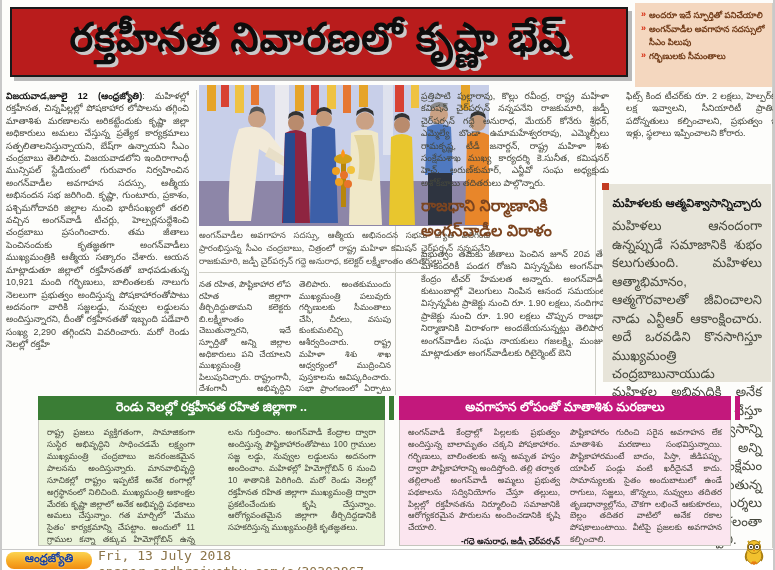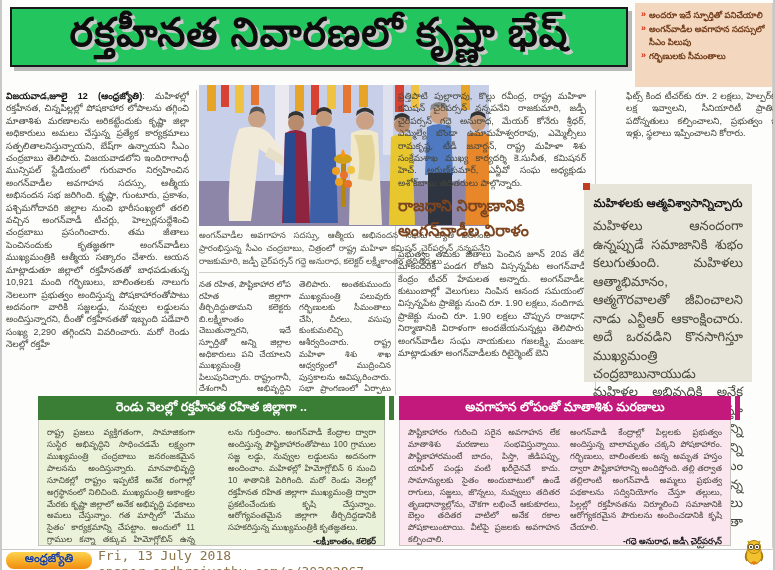--- a/index.html
+++ b/index.html
@@ -1,22 +1,22 @@
 <!DOCTYPE html>
 <html><head>
 <meta charset="utf-8">
 <style>
   * { margin:0; padding:0; box-sizing:border-box; }
   html,body { width:775px; height:570px; background:#fff; font-family:"Liberation Sans", sans-serif; }
   #page { position:relative; width:775px; height:570px; background:#fdfdfb; overflow:hidden;
           border-left:2px solid #c9c9c9; border-right:2px solid #c9c9c9; }
 
   
-  .headline-box { position:absolute; left:8px; top:7px; width:618px; height:60px;
-    border:2px solid #1a1a1a; box-shadow:4px 4px 0 #b9b9b9; background:#22c55e;
+  .headline-box { position:absolute; left:8px; top:7px; width:618px; height:70px;
+    border:2px solid #1a1a1a; box-shadow:4px 4px 0 #b9b9b9; background:#b91c1c;
     display:flex; align-items:center; justify-content:center; }
   .headline-text { font-size:40px; font-weight:bold; color:#0d0d0d; letter-spacing:1px;
     text-shadow:3px 3px 0 #c9c9c9; white-space:nowrap; }
 
   
   .hl-box { position:absolute; left:633px; top:3px; width:139px; height:84px;
     background:#f4d7bf; padding:6px 5px 4px 6px; }
   .hl-item { display:flex; gap:3px; font-size:8.5px; font-weight:bold; color:#6f3a17;
     line-height:1.45; margin-bottom:2px; }
   .hl-bullet { color:#d62b10; font-size:9px; line-height:1.3; }
@@ -28,21 +28,21 @@
 
   
   .photo { position:absolute; left:197px; top:85px; width:290px; height:141px; overflow:hidden; background:#c7cde8; }
   .caption { position:absolute; left:197px; top:229px; width:291px; height:44px;
     font-size:8.6px; line-height:1.5; color:#4c4c40; text-align:justify; overflow:hidden;
     border-bottom:1px solid #cfcfc7; padding-bottom:4px; }
 
   .subhead { font-weight:bold; color:#7c4520; font-size:16px; line-height:1.55; margin:5px 0 4px 0; text-align:left; }
 
   
-  .quote-box { position:absolute; left:582px; top:184px; width:168px; height:198px;
+  .quote-box { position:absolute; left:601px; top:184px; width:168px; height:198px;
     background:#e7e4d9; padding:10px 9px 6px 9px; }
   .quote-mark { position:absolute; left:-1px; top:-1px; width:7px; height:7px; background:#c23b22; }
   .quote-title { font-size:11.5px; font-weight:bold; color:#181818; text-align:center; line-height:1.6; margin-bottom:5px; }
   .quote-body { font-size:13px; line-height:1.42; color:#45473c; text-align:justify; }
   .quote-attr { font-size:8.8px; font-weight:bold; color:#181818; text-align:right; margin-top:4px; line-height:1.4; }
 
   
   .bbox { position:absolute; top:396px; height:150px; }
   .bbox-head { height:24px; display:flex; align-items:center; justify-content:center;
     color:#fff; font-weight:bold; font-size:12.5px; position:relative; }
@@ -168,21 +168,21 @@
         <circle cx="149" cy="99" r="4" fill="#e8732a"></circle>
       </g>
     </svg>
   </div>
 
   <div class="caption">అంగన్‌వాడీల అవగాహన సదస్సు, ఆత్మీయ అభినందన సభను జ్యోతి వెలిగించి ప్రారంభిస్తున్న సీఎం చంద్రబాబు, చిత్రంలో రాష్ట్ర మహిళా కమిషన్ చైర్‌పర్సన్ నన్నపనేని రాజకుమారి, జడ్పీ చైర్‌పర్సన్ గద్దె అనురాధ, కలెక్టర్ లక్ష్మీకాంతం తదితరులు</div>
 
   <div class="col" style="left:197px; top:279px; width:92px; height:116px; font-size:8.4px;">నత రహిత, పౌష్టికాహార లోప రహిత జిల్లాగా తీర్చిదిద్దుతామని కలెక్టరు బి.లక్ష్మీకాంతం చెబుతున్నారని, ఇదే స్ఫూర్తితో అన్ని జిల్లాల అధికారులు పని చేయాలని ముఖ్యమంత్రి పిలుపునిచ్చారు. రాష్ట్రంగానీ, దేశంగానీ అభివృద్ధిని అందుకోవాలంటే మహిళల స్థితిగతులను కొలమానంగా తీసుకుంటారని స్త్రీ, శిశు సంక్షేమ శాఖ ముఖ్య కార్యదర్శి కె.సునీత</div>
   <div class="col" style="left:297px; top:279px; width:92px; height:116px; font-size:8.4px;">తెలిపారు. అంతకుముందు ముఖ్యమంత్రి పలువురు గర్భిణులకు సీమంతాలు చేసి, చీరలు, వసుపు కుంకుమలిచ్చి ఆశీర్వదించారు. రాష్ట్ర మహిళా శిశు శాఖ ఆధ్వర్యంలో ముద్రించిన పుస్తకాలను ఆవిష్కరించారు. సభా ప్రాంగణంలో ఏర్పాటు చేసిన ఫొటో ఎగ్జిబిషన్‌ను సీఎం ఆసక్తిగా తిలకించారు. రాష్ట్ర మంత్రులు పరిటాల సునీత, దేవినేని ఉమామహేశ్వరరావు,</div>
 
-  <div class="col" style="left:396px; top:90px; width:188px; height:305px;">
+  <div class="col" style="left:419px; top:90px; width:188px; height:305px;">
     <span>ప్రత్తిపాటి పుల్లారావు, కొల్లు రవీంద్ర, రాష్ట్ర మహిళా కమిషన్ చైర్‌పర్సన్ నన్నపనేని రాజకుమారి, జడ్పీ చైర్‌పర్సన్ గద్దె అనురాధ, మేయర్ కోనేరు శ్రీధర్, ఎమ్మెల్యే బొండా ఉమామహేశ్వరరావు, ఎమ్మెల్సీలు రామకృష్ణ, టీడీ జనార్దన్, రాష్ట్ర మహిళా శిశు సంక్షేమశాఖ ముఖ్య కార్యదర్శి కె.సునీత, కమిషనర్ హెచ్. అరుణ్‌కుమార్, ఎన్జీవో సంఘ అధ్యక్షుడు అశోక్‌బాబు తదితరులు పాల్గొన్నారు.</span>
     <div class="subhead">రాజధాని నిర్మాణానికి అంగన్‌వాడీల విరాళం</div>
     <span>ప్రభుత్వం తమకు జీతాలు పెంచిన జూన్ 20వ తేదీ మాకందరికీ పండగ రోజని విస్సన్నపేట అంగన్‌వాడీ కేంద్రం టీచర్ హేమలత అన్నారు. అంగన్‌వాడీల కుటుంబాల్లో వెలుగులు నింపిన ఆనంద సమయంలో విస్సన్నపేట ప్రాజెక్టు నుంచి రూ. 1.90 లక్షలు, నందిగామ ప్రాజెక్టు నుంచి రూ. 1.90 లక్షలు చొప్పున రాజధాని నిర్మాణానికి విరాళంగా అందజేయనున్నట్లు తెలిపారు. అంగన్‌వాడీల సంఘ నాయకులు గజలక్ష్మి, మంజుల మాట్లాడుతూ అంగన్‌వాడీలకు రిటైర్మెంట్ బెని</span>
   </div>
 
   <div class="col" style="left:624px; top:90px; width:170px; height:92px;">ఫిట్స్ కింద టీచర్‌కు రూ. 2 లక్షలు, హెల్పర్‌కు రూ. లక్ష ఇవ్వాలని, సీనియారిటీ ప్రాతిపదికన పదోన్నతులు కల్పించాలని, ప్రభుత్వం ఇస్తున్న ఇళ్లు, స్థలాలు ఇప్పించాలని కోరారు.</div>
 
   <div class="quote-box">
     <div class="quote-mark"></div>
     <div class="quote-title">మహిళలకు ఆత్మవిశ్వాసాన్నిచ్చారు</div>
@@ -192,36 +192,35 @@
 
   <div class="bbox green" style="left:36px; width:347px;">
     <div class="bbox-head">
       <span>రెండు నెలల్లో రక్తహీనత రహిత జిల్లాగా ..</span>
       <span class="accent"></span>
     </div>
     <div class="bbox-body">
       <div class="bbox-col">రాష్ట్ర ప్రజలు వ్యక్తిగతంగా, సామాజికంగా సుస్థిర అభివృద్ధిని సాధించడమే లక్ష్యంగా ముఖ్యమంత్రి చంద్రబాబు జనరంజకమైన పాలనను అందిస్తున్నారు. మానవాభివృద్ధి సూచికల్లో రాష్ట్రం ఇప్పటికే అనేక రంగాల్లో అగ్రస్థానంలో నిలిచింది. ముఖ్యమంత్రి ఆకాంక్షల మేరకు కృష్ణా జిల్లాలో అనేక అభివృద్ధి పథకాలు అమలు చేస్తున్నాం. గత మార్చిలో 'మేము సైతం' కార్యక్రమాన్ని చేపట్టాం. అందులో 11 గ్రాముల కన్నా తక్కువ హిమోగ్లోబిన్ ఉన్న 10,921 మంది మహిళ</div>
       <div class="bbox-col">
         <span>లను గుర్తించాం. అంగన్‌వాడీ కేంద్రాల ద్వారా అందిస్తున్న పౌష్టికాహారంతోపాటు 100 గ్రాముల సజ్జ లడ్డు, నువ్వుల లడ్డులను అదనంగా అందించాం. మహిళల్లో హిమోగ్లోబిన్ 6 నుంచి 10 శాతానికి పెరిగింది. మరో రెండు నెలల్లో రక్తహీనత రహిత జిల్లాగా ముఖ్యమంత్రి ద్వారా ప్రకటించేందుకు కృషి చేస్తున్నాం. ఆరోగ్యవంతమైన జిల్లాగా తీర్చిదిద్దడానికి సహకరిస్తున్న ముఖ్యమంత్రికి కృతజ్ఞతలు.</span>
-        <span class="bbox-attr">-లక్ష్మీకాంతం, కలెక్టర్</span>
       </div>
     </div>
   </div>
 
   <div class="bbox pink" style="left:397px; width:332px;">
     <div class="bbox-head">
       <span>అవగాహన లోపంతో  మాతాశిశు మరణాలు</span>
       <span class="accent"></span>
     </div>
     <div class="bbox-body">
-      <div class="bbox-col">పౌష్టికాహారం గురించి సరైన అవగాహన లేక మాతాశిశు మరణాలు సంభవిస్తున్నాయి. పౌష్టికాహారమంటే బాదం, పిస్తా, జీడిపప్పు, యాపిల్ పండ్లు వంటి ఖరీదైనవే కాదు. సామాన్యులకు సైతం అందుబాటులో ఉండే రాగులు, సజ్జలు, జొన్నలు, నువ్వులు తదితర తృణధాన్యాల్లోను, చౌకగా లభించే ఆకుకూరలు, బెల్లం తదితర వాటిలో అనేక రకాల పోషకాలుంటాయి. వీటిపై ప్రజలకు అవగాహన కల్పించాలి.</div>
       <div class="bbox-col">
         <span>అంగన్‌వాడీ కేంద్రాల్లో పిల్లలకు ప్రభుత్వం అందిస్తున్న బాలామృతం చక్కని పోషకాహారం. గర్భిణులు, బాలింతలకు అన్న అమృత హస్తం ద్వారా పౌష్టికాహారాన్ని అందిస్తోంది. తల్లి తర్వాత తల్లిలాంటి అంగన్‌వాడీ అమ్మలు ప్రభుత్వ పథకాలను సద్వినియోగం చేస్తూ తల్లులు, పిల్లల్లో రక్తహీనతను నిర్మూలించి సమాజానికి ఆరోగ్యకరమైన పౌరులను అందించడానికి కృషి చేయాలి.</span>
         <span class="bbox-attr">-గద్దె అనురాధ, జడ్పీ చైర్‌పర్సన్</span>
       </div>
+      <div class="bbox-col">పౌష్టికాహారం గురించి సరైన అవగాహన లేక మాతాశిశు మరణాలు సంభవిస్తున్నాయి. పౌష్టికాహారమంటే బాదం, పిస్తా, జీడిపప్పు, యాపిల్ పండ్లు వంటి ఖరీదైనవే కాదు. సామాన్యులకు సైతం అందుబాటులో ఉండే రాగులు, సజ్జలు, జొన్నలు, నువ్వులు తదితర తృణధాన్యాల్లోను, చౌకగా లభించే ఆకుకూరలు, బెల్లం తదితర వాటిలో అనేక రకాల పోషకాలుంటాయి. వీటిపై ప్రజలకు అవగాహన కల్పించాలి.</div>
     </div>
   </div>
 
   <div class="footer">
     <div class="logo">ఆంధ్రజ్యోతి</div>
     <div class="meta">
       <div>Fri, 13 July 2018</div>
       <div>epaper.andhrajyothy.com/c/30302867</div>
     </div>
     <div class="owl">

